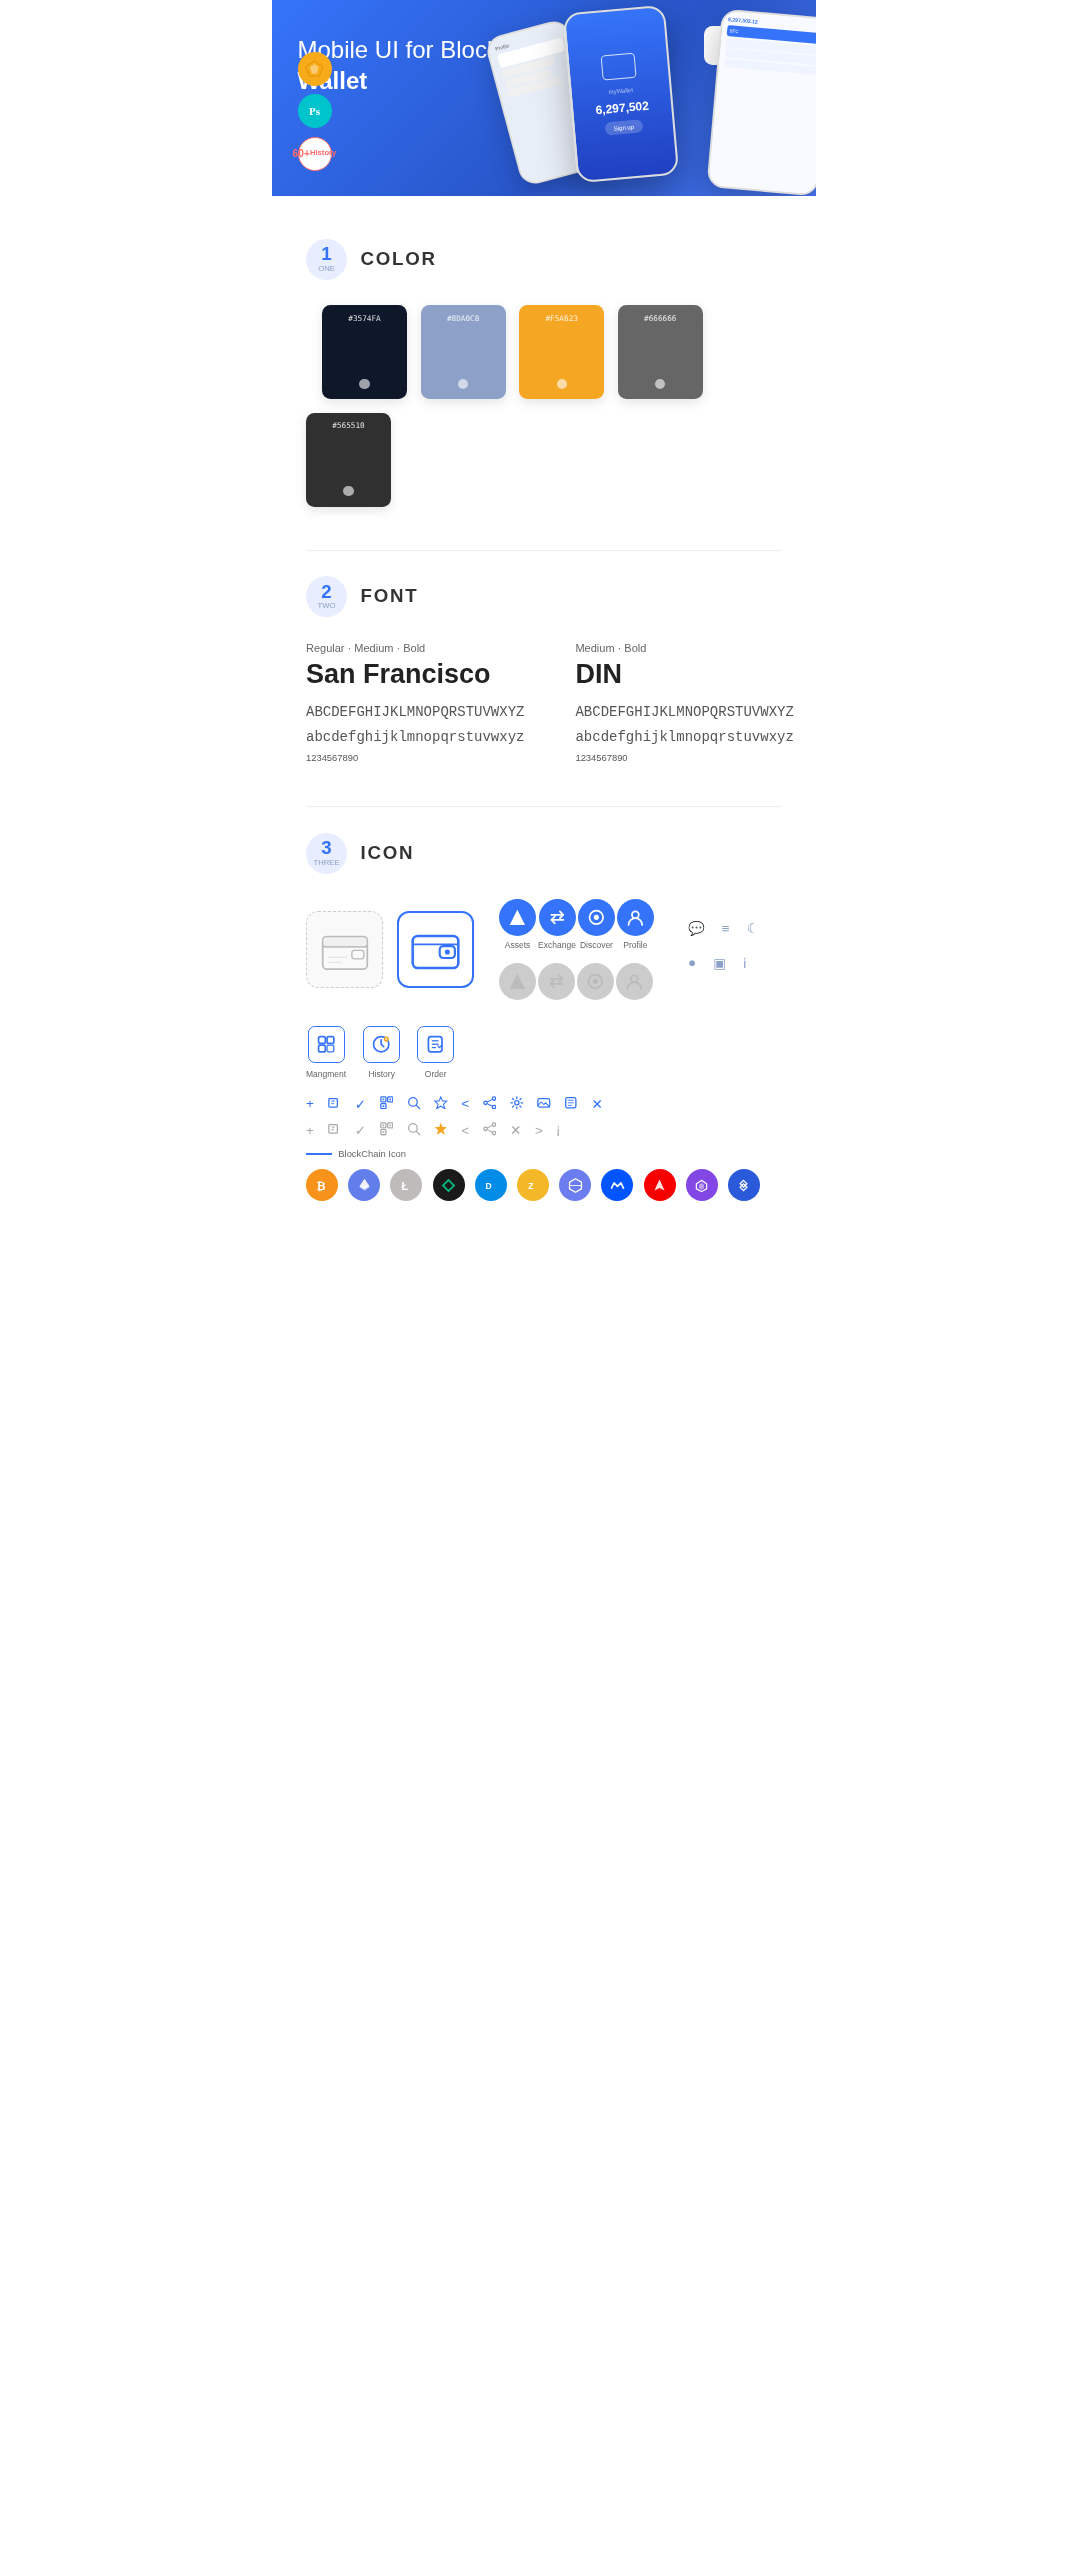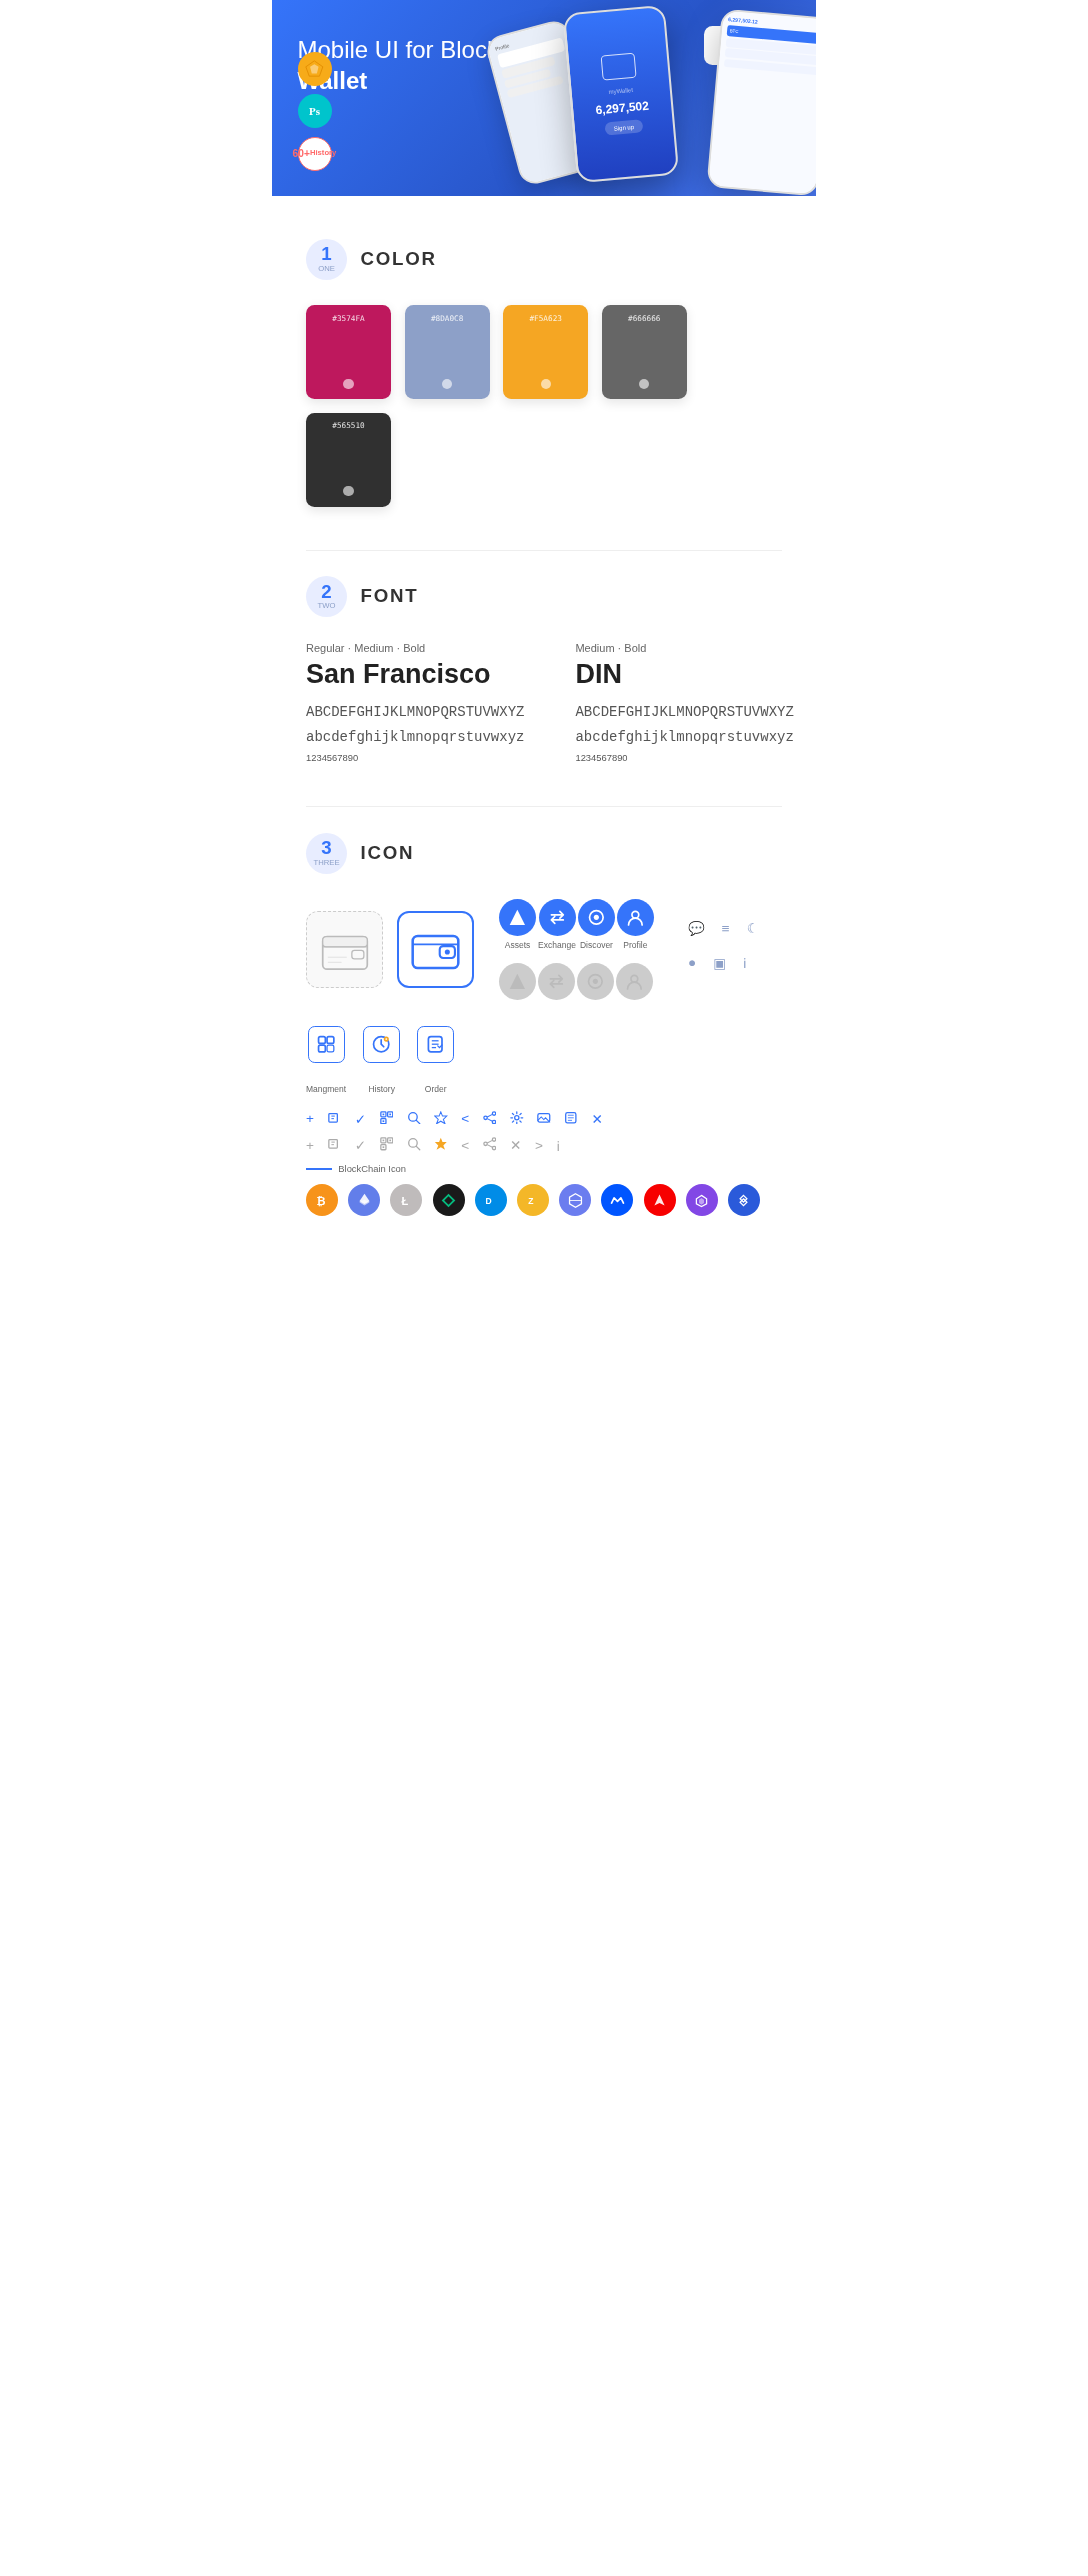--- a/index.html
+++ b/index.html
@@ -157,21 +157,21 @@
       font-size: 15.3px;
     }
     .app-icon-label { font-size: 8.5px; color: #666; }
     .icon-blue { background: #3574FA; color: #fff; }
     .icon-grey { background: #ccc; color: #aaa; }
 
     
     .bottom-icons-section { margin-bottom: 17px; }
     .bottom-icons-row { display: flex; gap: 17px; align-items: center; margin-bottom: 17px; }
     .bottom-icon {
-      display: flex; flex-direction: column; align-items: center; gap: 21px;
+      display: flex; flex-direction: column; align-items: center; gap: 6px;
     }
     .bottom-icon-box {
       width: 37px; height: 37px;
       border: 1.7px solid #3574FA;
       border-radius: 6.8px;
       display: flex; align-items: center; justify-content: center;
       color: #3574FA;
       font-size: 15.3px;
     }
     .bottom-icon-label { font-size: 8.5px; color: #666; }
@@ -296,21 +296,21 @@
   <div class="color-section">
     <div class="section-header">
       <div class="section-number">
         <span class="num">1</span>
         <span class="word">ONE</span>
       </div>
       <span class="section-title">COLOR</span>
     </div>
 
     <div class="color-swatches">
-      <div class="color-swatch" style="background:#be185d;">
+      <div class="color-swatch" style="background:#0f172a;margin-left:16px;">
         <span class="color-code">#3574FA</span>
         <div class="color-dot"></div>
       </div>
       <div class="color-swatch" style="background:#8DA0C8;">
         <span class="color-code">#8DA0C8</span>
         <div class="color-dot"></div>
       </div>
       <div class="color-swatch" style="background:#F5A623;">
         <span class="color-code">#F5A623</span>
         <div class="color-dot"></div>

